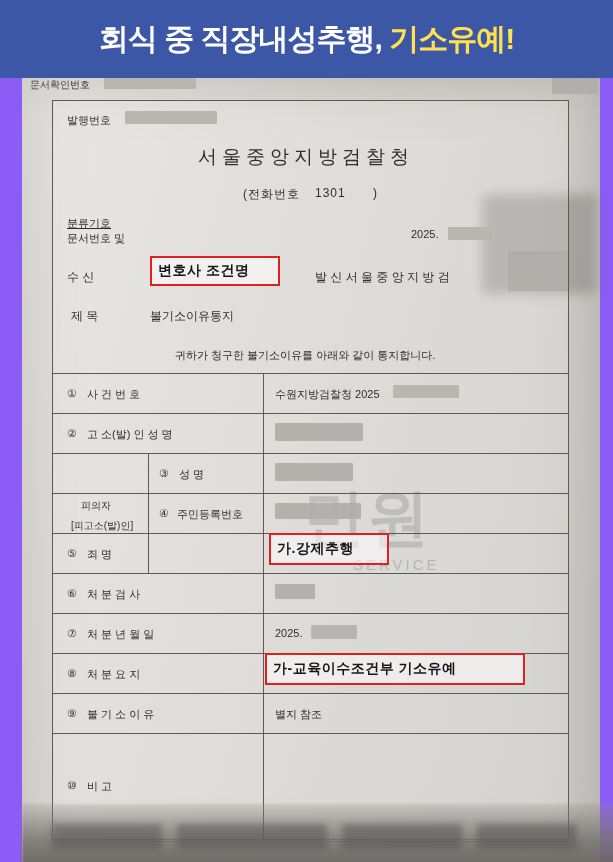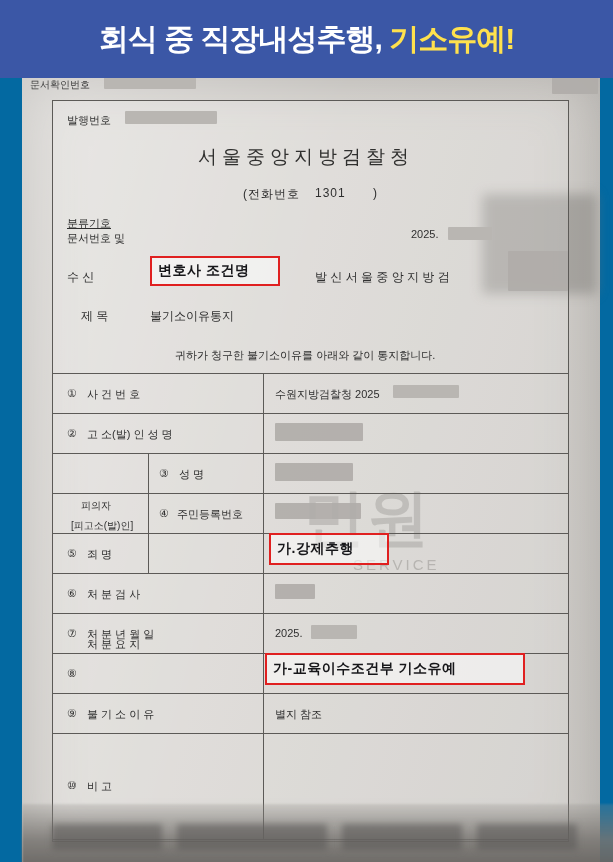--- a/index.html
+++ b/index.html
@@ -43,21 +43,21 @@
     color: #ffe14d;
   }
 
   
   #doc-photo {
     position: absolute;
     left: 0;
     top: 78px;
     width: 613px;
     height: 784px;
-    background: #0369a1;
+    background: #8b5cf6;
     overflow: hidden;
   }
   
   #paper {
     position: absolute;
     left: 22px;
     top: -4px;
     width: 578px;
     height: 790px;
     background: #d7d4d0;
@@ -236,21 +236,21 @@
         <div class="txt small" style="left:358px; top:127px;">2025.</div>
         <div class="redact" style="left:395px; top:126px; width:44px; height:13px;"></div>
 
         <div class="txt" style="left:14px; top:168px;">수        신</div>
         <div class="redbox" style="left:97px; top:155px; width:130px; height:30px;">
           <span>변호사 조건명</span>
         </div>
         <div class="txt" style="left:262px; top:168px;">발 신  서 울 중 앙 지 방 검</div>
         <div class="redact soft" style="left:455px; top:150px; width:60px; height:40px;"></div>
 
-        <div class="txt" style="left:28px; top:207px;">제     목</div>
+        <div class="txt" style="left:18px; top:207px;">제     목</div>
         <div class="txt" style="left:97px; top:207px;">불기소이유통지</div>
 
         <div class="txt small" style="left:122px; top:247px;">귀하가 청구한 불기소이유를 아래와 같이 통지합니다.</div>
 
         <div id="watermark">민원</div>
         <div id="watermark2">SERVICE</div>
 
         <div class="cellline-h" style="top:272px;"></div>
         <div class="cellline-h" style="top:312px;"></div>
         <div class="cellline-h" style="top:352px;"></div>
@@ -295,21 +295,21 @@
         <div class="txt small" style="left:14px; top:486px;">⑥</div>
         <div class="txt small" style="left:34px; top:486px;">처  분  검  사</div>
         <div class="redact soft" style="left:222px; top:483px; width:40px; height:15px;"></div>
 
         <div class="txt small" style="left:14px; top:526px;">⑦</div>
         <div class="txt small" style="left:34px; top:526px;">처  분  년 월 일</div>
         <div class="txt small" style="left:222px; top:526px;">2025.</div>
         <div class="redact" style="left:258px; top:524px; width:46px; height:14px;"></div>
 
         <div class="txt small" style="left:14px; top:566px;">⑧</div>
-        <div class="txt small" style="left:34px; top:536px;text-align:right;">처  분  요  지</div>
+        <div class="txt small" style="left:34px; top:566px;text-align:right;">처  분  요  지</div>
         <div class="redbox" style="left:212px; top:552px; width:260px; height:32px;">
           <span>가-교육이수조건부 기소유예</span>
         </div>
 
         <div class="txt small" style="left:14px; top:606px;">⑨</div>
         <div class="txt small" style="left:34px; top:606px;">불  기  소  이  유</div>
         <div class="txt small" style="left:222px; top:606px;">별지 참조</div>
 
         <div class="txt small" style="left:14px; top:678px;">⑩</div>
         <div class="txt small" style="left:34px; top:678px;">비              고</div>

